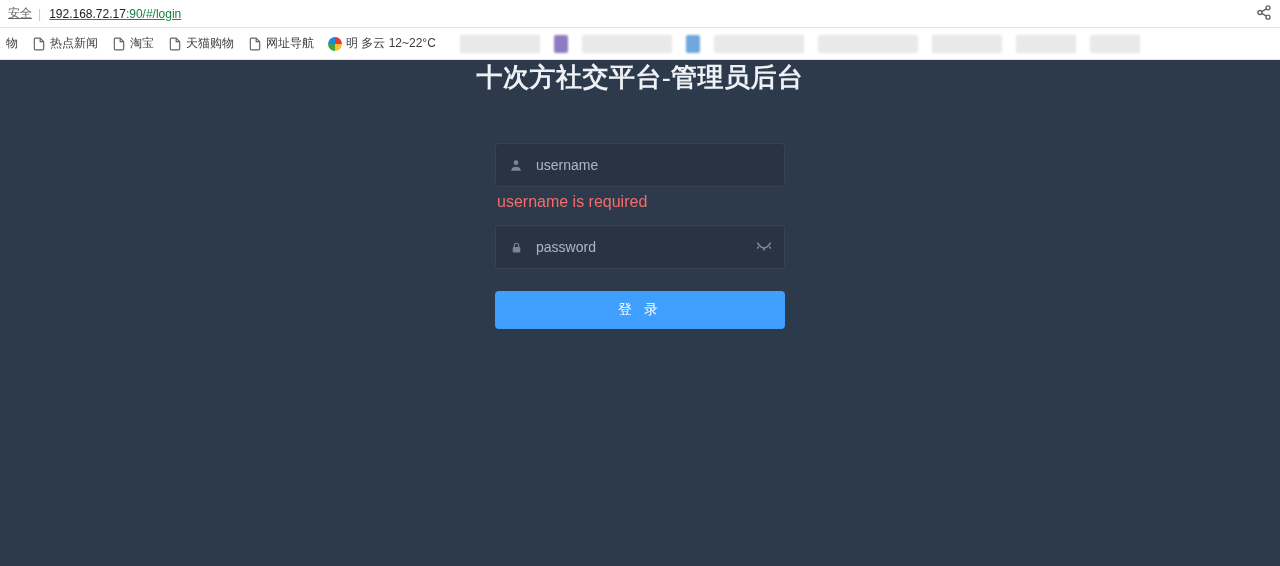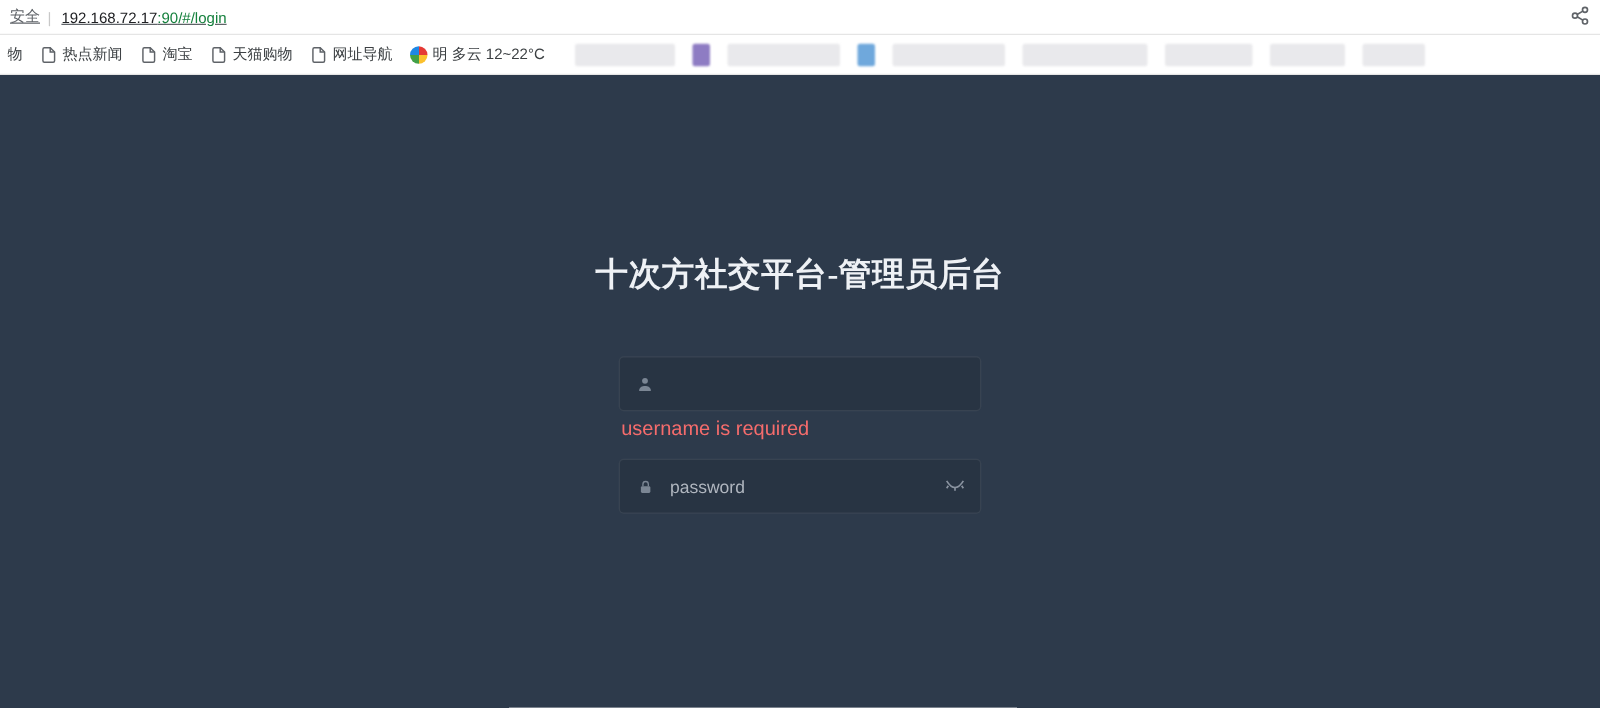--- a/index.html
+++ b/index.html
@@ -16,21 +16,21 @@
     
     .bm-bar { height:32px; background:#fff; display:flex; align-items:center; padding:0 6px; gap:14px; font-size:12px; color:#3c4043; border-bottom:1px solid #e5e5e5; }
     .bm { display:flex; align-items:center; gap:4px; cursor:pointer; }
     .bm .page-ico { width:14px; height:14px; color:#5f6368; }
     .weather-ico { width:14px; height:14px; border-radius:50%; background:conic-gradient(#e53935 0 90deg,#fbc02d 90deg 180deg,#43a047 180deg 270deg,#1e88e5 270deg 360deg); }
     .blur-row { display:flex; gap:14px; margin-left:10px; }
     .blur { height:18px; background:#e9e9ec; border-radius:2px; filter:blur(1px); }
 
     
     .app { height:506px; background:#2d3a4b; display:flex; flex-direction:column; align-items:center; }
-    .title { color:#eef1f5; font-size:26px; font-weight:700; margin-top:142px; letter-spacing:.5px;font-family:Liberation Serif, serif; }
+    .title { color:#eef1f5; font-size:26px; font-weight:700; letter-spacing:.5px;font-family:Liberation Serif, serif; }
     .form { width:290px; margin-top:48px; }
     .field { background:#283443; border:1px solid rgba(255,255,255,.08); border-radius:4px; height:44px; display:flex; align-items:center; padding:0 12px; gap:12px; }
     .field + .err { margin:6px 0 14px 2px; }
     .field.password { margin-top:0; position:relative; }
     .field .icon { width:16px; height:16px; color:#7b8694; flex-shrink:0; display:flex; align-items:center; justify-content:center; }
     .field input { flex:1; background:transparent; border:none; outline:none; color:#c0c6cf; font-size:14px; }
     .field input::placeholder { color:#b0b6bf; }
     .eye { position:absolute; right:12px; color:#8a93a0; font-size:12px; letter-spacing:-1px; cursor:pointer; }
     .err { color:#f56c6c; font-size:16px; }
     .login-btn { margin-top:22px; width:100%; height:38px; border:none; border-radius:4px; background:#409eff; color:#fff; font-size:14px; letter-spacing:4px; cursor:pointer; }
@@ -106,31 +106,33 @@
 <div class="app">
   <div class="title">十次方社交平台-管理员后台</div>
   <form class="form">
     <div class="field">
       <span class="icon">
         <svg width="14" height="14" viewBox="0 0 24 24" fill="currentColor">
             <circle cx="12" cy="8" r="4"></circle>
             <path d="M4 21c0-4 4-6 8-6s8 2 8 6v1H4z"></path>
           </svg>
       </span>
+      <input type="text" placeholder="username" style="">
     </div>
     <div class="err">username is required</div>
     <div class="field password">
       <span class="icon">
         <svg width="13" height="13" viewBox="0 0 24 24" fill="currentColor">
             <rect x="5" y="11" width="14" height="10" rx="2"></rect>
             <path d="M8 11V8a4 4 0 0 1 8 0v3" fill="none" stroke="currentColor" stroke-width="2"></path>
           </svg>
       </span>
       <input type="password" placeholder="password" style="">
       <span class="eye">
         <svg width="16" height="10" viewBox="0 0 24 14" fill="none" stroke="currentColor" stroke-width="2">
             <path d="M2 2c3 5 7 8 10 8s7-3 10-8"></path>
             <path d="M4 8l-2 3M12 10v4M20 8l2 3"></path>
           </svg>
       </span>
     </div>
+    <button type="button" class="login-btn">登 录</button>
   </form>
 </div>
 
 </body></html>

